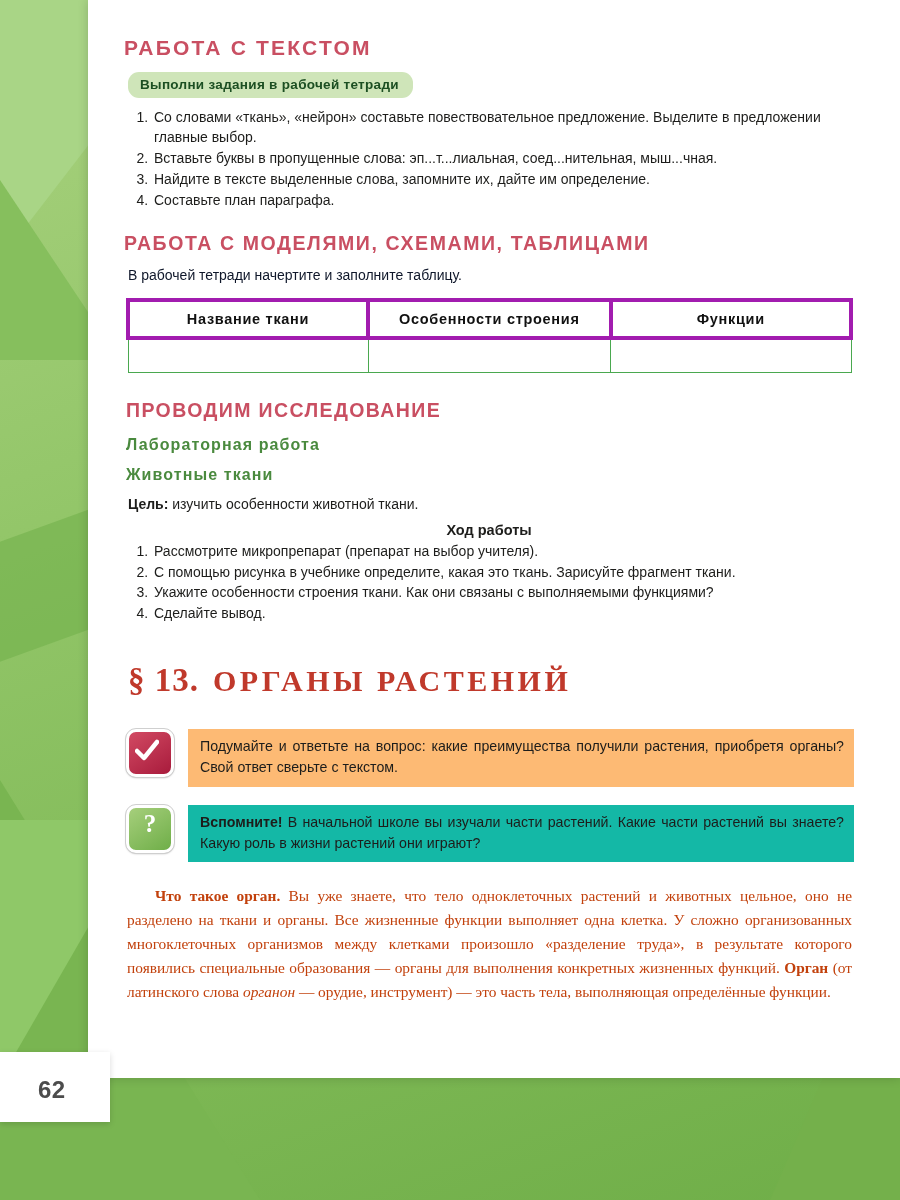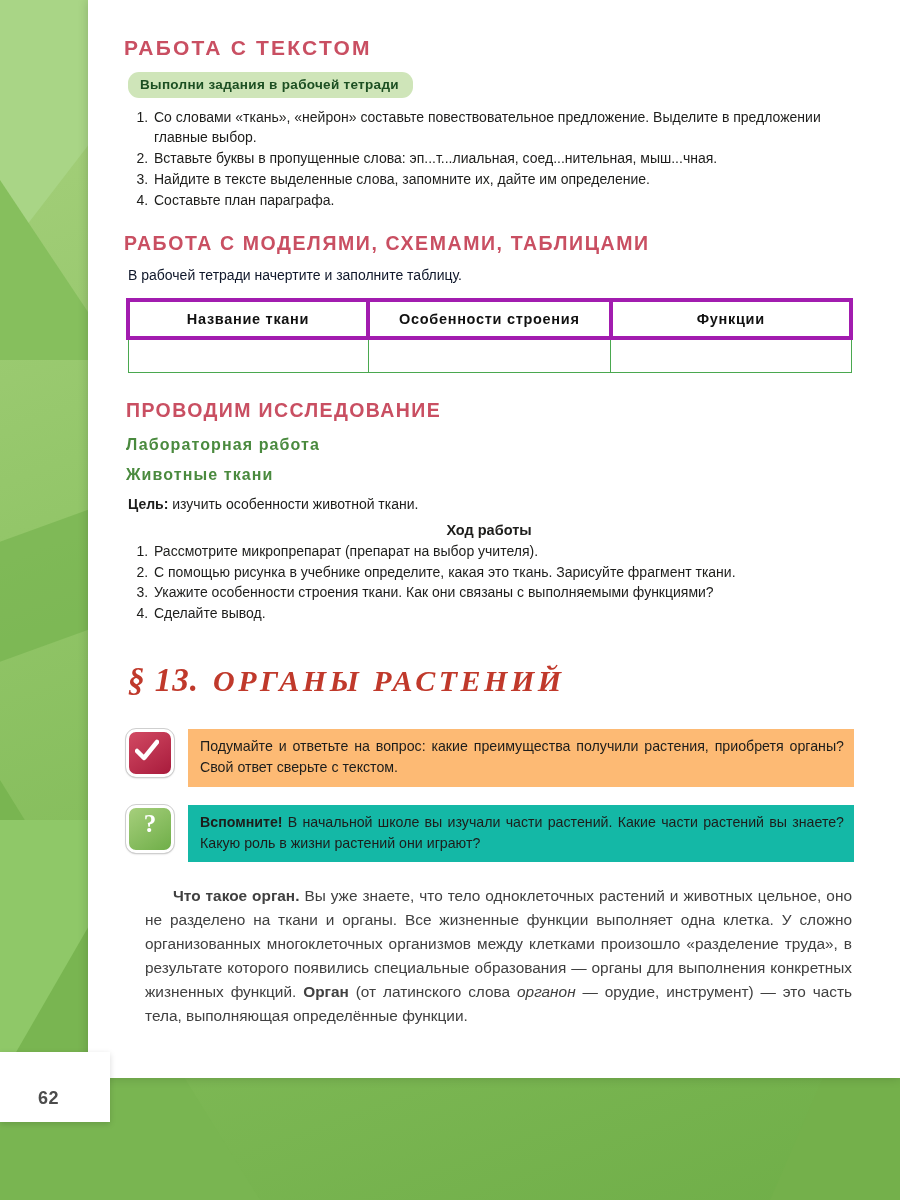--- a/index.html
+++ b/index.html
@@ -91,22 +91,22 @@
     left: 0;
     top: 1052px;
     width: 110px;
     height: 70px;
     background: #ffffff;
     box-shadow: 0 2px 6px rgba(0,0,0,.15);
   }
   .folio span {
     position: absolute;
     left: 38px;
-    top: 36px;
-    font-size: 18px;
+    top: 24px;
+    font-size: 24px;
     font-weight: bold;
     color: #4c4c4c;
     letter-spacing: .5px;
   }
 
   
   h2.section-head {
     font-size: 21px;
     color: #c94f62;
     letter-spacing: 2.2px;
@@ -197,21 +197,20 @@
     margin: 4px 0 4px 0;
   }
 
   
   .para-title {
     display: flex;
     align-items: baseline;
     gap: 14px;
     margin: 38px 0 30px 4px;
     color: #c0392b;
-    font-style: italic;
   }
   .para-num {
     font-family: "Liberation Serif", serif;
     font-size: 33px;
     font-weight: bold;
     letter-spacing: 1px;
   }
   .para-name {
     font-family: "Liberation Serif", serif;
     font-size: 30px;
@@ -261,26 +260,26 @@
     color: #1d1d1b;
     padding: 7px 10px 8px 12px;
     text-align: justify;
   }
   .cal-body.pink { background: #fdba74; }
   .cal-body.greenbg { background: #14b8a6; }
   .cal-body b { font-weight: bold; }
 
   
   .bodytext {
-    font-family: Liberation Sans, sans-serif;
+    font-family: Liberation Serif, serif;
     font-size: 15.4px;
     line-height: 1.55;
-    color: #404040;
+    color: #c2410c;
     text-align: justify;
-    margin: 22px 2px 0 21px;
+    margin: 22px 2px 0 3px;
     text-indent: 28px;
   }
   .bodytext b { font-weight: bold; }
   .bodytext i { font-style: italic; }
 </style>
 </head>
 <body>
 
 <div class="bg">
   <div class="bg-shape bg-tri-1"></div>

